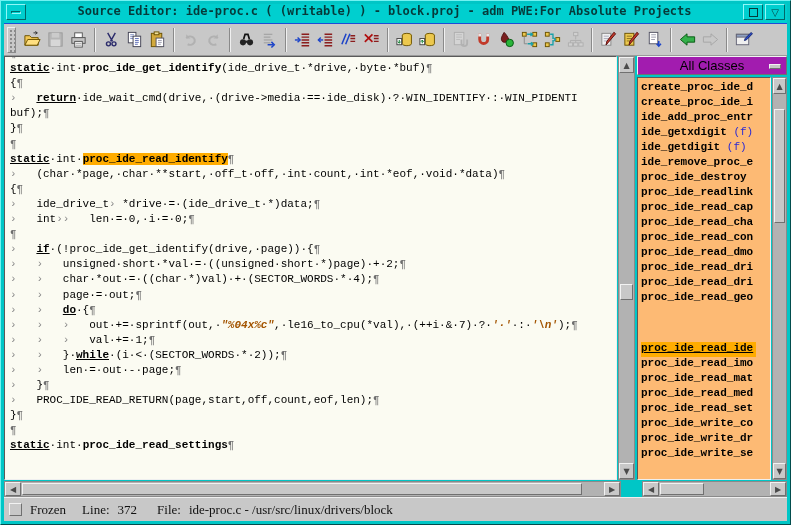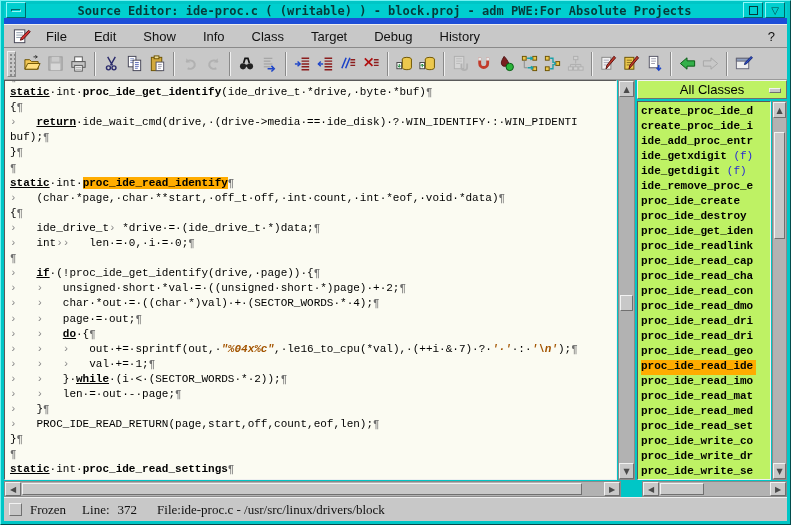--- a/index.html
+++ b/index.html
@@ -2,22 +2,22 @@
 <html><head>
 <meta charset="utf-8">
 <style>
   html,body{margin:0;padding:0;background:#555;}
   *{box-sizing:border-box;}
   .window{position:relative;width:791px;height:525px;background:#00C6C6;padding:3px;
     border-top:1px solid #6FF2F2;border-left:1px solid #6FF2F2;
     border-right:1px solid #024D4D;border-bottom:1px solid #024D4D;
     display:flex;flex-direction:column;font-family:"Liberation Sans",sans-serif;}
   
-  .titlebar{height:20px;flex:0 0 20px;background:#00CFCF;display:flex;align-items:flex-end;
-    border-bottom:6px solid #1d4ed8;padding:0 1px;}
+  .titlebar{height:20px;flex:0 0 20px;background:#00CFCF;display:flex;align-items:flex-start;
+    border-bottom:1px solid #1d4ed8;padding:0 1px;}
   .tb-btn{width:20px;height:16px;background:#00CFCF;border:1px solid;
     border-color:#8FF7F7 #006868 #006868 #8FF7F7;margin:0 1px;display:flex;
     align-items:center;justify-content:center;color:#063A3A;flex:0 0 auto;
     font:10px "DejaVu Sans",sans-serif;}
   .dash{width:10px;height:3px;background:#00CFCF;border:1px solid;border-color:#006868 #8FF7F7 #8FF7F7 #006868;}
   .maxsq{width:9px;height:9px;border:1px solid #063A3A;}
   .title{flex:1;text-align:center;font:bold 12px "DejaVu Sans Mono",monospace;color:#063A3A;
     white-space:nowrap;overflow:hidden;}
   
   .menubar{height:24px;flex:0 0 24px;background:#C8C8C8;display:flex;align-items:center;
@@ -66,81 +66,61 @@
   .hscroll.pn{flex:1;}
   .hbtn{width:16px;flex:0 0 16px;background:#C8C8C8;border:1px solid;
     border-color:#F2F2F2 #707070 #707070 #F2F2F2;display:flex;align-items:center;justify-content:center;
     font:8px "DejaVu Sans",sans-serif;color:#4A4A4A;}
   .htrack{flex:1;position:relative;}
   .hthumb{position:absolute;top:1px;bottom:1px;background:#C8C8C8;border:1px solid;
     border-color:#F2F2F2 #707070 #707070 #F2F2F2;}
   .hgap{width:21px;flex:0 0 21px;}
   
   .panel{width:150px;flex:0 0 150px;display:flex;flex-direction:column;margin-left:2px;}
-  .selector{height:19px;flex:0 0 19px;background:#bef264;border:1px solid;
+  .selector{height:19px;flex:0 0 19px;background:#a21caf;border:1px solid;
     border-color:#F2F2F2 #707070 #707070 #F2F2F2;display:flex;align-items:center;
     justify-content:center;font-size:13px;position:relative;}
   .opt-dash{position:absolute;right:5px;top:7px;width:12px;height:5px;background:#C8C8C8;
     border:1px solid;border-color:#F2F2F2 #707070 #707070 #F2F2F2;}
   .panel-body{flex:1;display:flex;min-height:0;margin-top:2px;}
-  .classlist{flex:1;min-width:0;background:#bef264;border:1px solid;
+  .classlist{flex:1;min-width:0;background:#fdba74;border:1px solid;
     border-color:#5A5A5A #EFEFEF #EFEFEF #5A5A5A;overflow:hidden;
     font:bold 11px "Liberation Mono","DejaVu Sans Mono",monospace;padding:3px 0 12px 3px;}
   .li{height:15px;white-space:pre;}
   .li .suf{color:#2A2AD4;font-weight:normal;}
-  .li.sel{background:#FFAC00;width:max-content;padding-right:3px;}
+  .li.sel{background:#FFAC00;text-decoration:underline;width:max-content;padding-right:3px;margin-top:36px;}
   .pv{margin-left:1px;width:15px;flex:0 0 15px;}
   
   .status{height:24px;flex:0 0 24px;background:#C8C8C8;display:flex;align-items:center;
     border-top:1px solid #EFEFEF;padding:0 5px;font-size:13px;color:#111;font-family:Liberation Serif, serif;}
   .sq{width:13px;height:13px;background:#C8C8C8;border:1px solid;
     border-color:#F2F2F2 #707070 #707070 #F2F2F2;margin-right:8px;flex:0 0 auto;}
   .st-line{margin-left:16px;}
   .st-lineval{margin-left:8px;}
   .st-filelbl{margin-left:20px;}
-  .st-fileval{}
+  .st-fileval{margin-left:8px;}
 </style>
 </head>
 <body>
 
 <div class="window">
 
   <div class="titlebar">
     <div class="tb-btn">
         <span class="dash"></span>
       </div>
     <div class="title">Source Editor: ide-proc.c ( (writable) )  - block.proj - adm PWE:For Absolute Projects</div>
     <div class="tb-btn">
         <span class="maxsq"></span>
       </div>
     <div class="tb-btn">
         <span>▽</span>
       </div>
   </div>
 
-  <div class="menubar">
-    <span class="micon">
-      <svg viewBox="0 0 20 20">
-          <rect x="2.5" y="3" width="11" height="13.5" fill="#fff" stroke="#445"></rect>
-          <path d="M4.5 6h7M4.5 8.5h7M4.5 11h5" stroke="#8a9aa8" fill="none"></path>
-          <path d="M17.6 3.4l1.6 1.6-7.4 8-3 .9 1-2.9Z" fill="#d03030" stroke="#5a1010"></path>
-        </svg>
-    </span>
-    <div class="mitems">
-        <div class="mitem">File</div>
-        <div class="mitem">Edit</div>
-        <div class="mitem">Show</div>
-        <div class="mitem">Info</div>
-        <div class="mitem">Class</div>
-        <div class="mitem">Target</div>
-        <div class="mitem">Debug</div>
-        <div class="mitem">History</div>
-      </div>
-    <div class="mhelp">?</div>
-  </div>
 
   <div class="toolbar">
     <div class="grip"></div>
     <div class="tbuttons" id="tbuttons">
         <div class="tbtn">
           <svg viewBox="0 0 20 20">
             <path d="M2 16V6h5l2 2h7v8z" fill="#f2c755" stroke="#6b5200"></path>
             <path d="M2 16l3-6h13l-3 6z" fill="#ffdf80" stroke="#6b5200"></path>
             <path d="M11 3h4m-2-1.5L15 3l-2 1.5" stroke="#333" fill="none"></path>
           </svg>
@@ -368,23 +348,21 @@
         <span class="opt-dash"></span>
       </div>
       <div class="panel-body">
         <div class="classlist" id="classlist">
             <div class="li"><span>create_proc_ide_d</span></div>
             <div class="li"><span>create_proc_ide_i</span></div>
             <div class="li"><span>ide_add_proc_entr</span></div>
             <div class="li"><span>ide_getxdigit </span><span class="suf">(f)</span></div>
             <div class="li"><span>ide_getdigit </span><span class="suf">(f)</span></div>
             <div class="li"><span>ide_remove_proc_e</span></div>
-            <div class="li"><span>proc_ide_create</span></div>
             <div class="li"><span>proc_ide_destroy</span></div>
-            <div class="li"><span>proc_ide_get_iden</span></div>
             <div class="li"><span>proc_ide_readlink</span></div>
             <div class="li"><span>proc_ide_read_cap</span></div>
             <div class="li"><span>proc_ide_read_cha</span></div>
             <div class="li"><span>proc_ide_read_con</span></div>
             <div class="li"><span>proc_ide_read_dmo</span></div>
             <div class="li"><span>proc_ide_read_dri</span></div>
             <div class="li"><span>proc_ide_read_dri</span></div>
             <div class="li"><span>proc_ide_read_geo</span></div>
             <div class="li sel"><span>proc_ide_read_ide</span></div>
             <div class="li"><span>proc_ide_read_imo</span></div>

